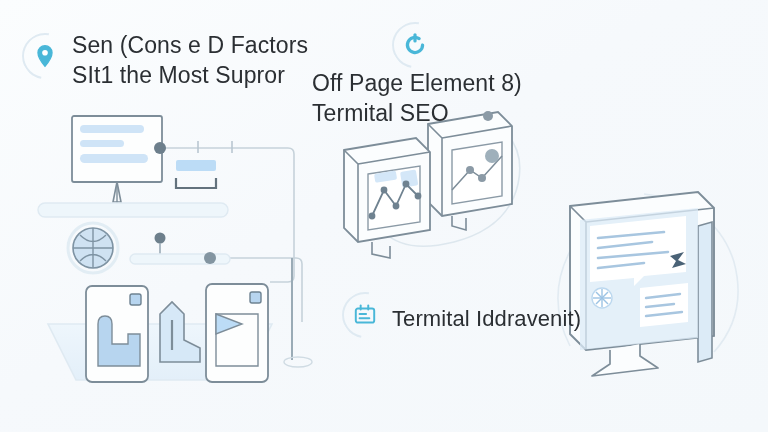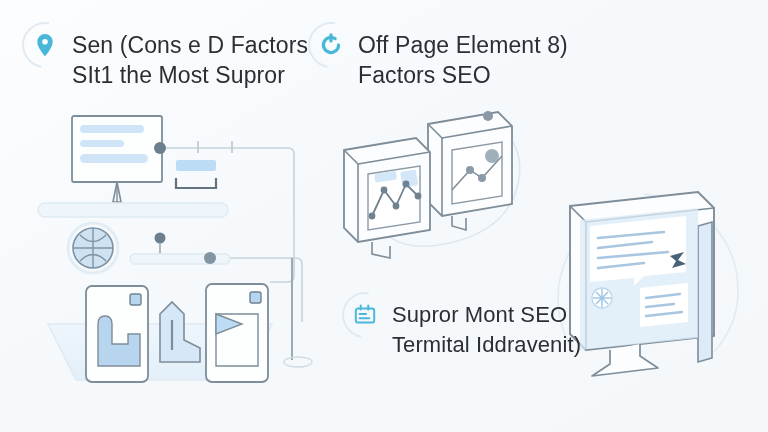--- a/index.html
+++ b/index.html
@@ -6,39 +6,39 @@
   body{
     width:768px;height:432px;overflow:hidden;
     background:#f7fafc;
     font-family:"Liberation Sans","DejaVu Sans",sans-serif;
   }
   .canvas{
     position:relative;width:768px;height:432px;
     background:linear-gradient(150deg,#fbfdfe 0%,#f6f9fc 45%,#f4f8fb 100%);
   }
   
-  .heading{position:absolute;display:flex;align-items:flex-start;}
+  .heading{position:absolute;display:flex;align-items:center;}
   .badge{position:relative;width:46px;height:46px;flex:0 0 46px;margin-top:-8px;}
   .badge .ring{
     position:absolute;inset:0;border-radius:50%;
     border:2px solid #dfeaf2;border-right-color:transparent;border-bottom-color:transparent;
     transform:rotate(-35deg);
   }
   .badge .glyph{
     position:absolute;left:50%;top:50%;transform:translate(-50%,-50%);
     width:26px;height:26px;color:#49b7d8;
   }
   .badge .glyph svg{width:100%;height:100%;display:block;}
   .htext{margin-left:4px;}
   .hline{
     font-size:23px;line-height:30px;color:#2b2f33;
     white-space:nowrap;letter-spacing:.1px;
   }
   #h1{left:22px;top:30px;}
-  #h2{left:308px;top:30px;}
+  #h2{left:308px;top:30px;flex-direction:column;}
   #h3{left:342px;top:300px;}
   #h3 .hline{font-size:22px;}
 
   
   .ill{position:absolute;}
   .ill svg{display:block;overflow:visible;}
 </style>
 </head>
 <body>
 
@@ -231,36 +231,35 @@
       <div class="ring"></div>
       <div class="glyph">
         <svg viewBox="0 0 24 24" fill="none">
           <path d="M19 12a7 7 0 1 1-3.2-5.9" stroke="#49b7d8" stroke-width="3" stroke-linecap="round"></path>
           <path d="M12 2.6v5.6" stroke="#49b7d8" stroke-width="3" stroke-linecap="round"></path>
         </svg>
       </div>
     </div>
     <div class="htext">
       <div class="hline">Off Page Element 8)</div>
-      <div class="hline">Factors SEO</div>
+      <div class="hline">Termital SEO</div>
     </div>
   </div>
 
   <div class="heading" id="h3">
     <div class="badge">
       <div class="ring"></div>
       <div class="glyph">
         <svg viewBox="0 0 24 24" fill="none">
           <rect x="3.5" y="6" width="17" height="13" rx="2" stroke="#49b7d8" stroke-width="1.8"></rect>
           <line x1="8" y1="3.2" x2="8" y2="7" stroke="#49b7d8" stroke-width="1.8" stroke-linecap="round"></line>
           <line x1="15" y1="3.2" x2="15" y2="7" stroke="#49b7d8" stroke-width="1.8" stroke-linecap="round"></line>
           <line x1="7" y1="11" x2="13" y2="11" stroke="#49b7d8" stroke-width="1.8" stroke-linecap="round"></line>
           <line x1="7" y1="15" x2="16" y2="15" stroke="#49b7d8" stroke-width="1.8" stroke-linecap="round"></line>
         </svg>
       </div>
     </div>
     <div class="htext">
-      <div class="hline">Supror Mont SEO</div>
       <div class="hline">Termital Iddravenit)</div>
     </div>
   </div>
 
 </div>
 
 </body></html>

